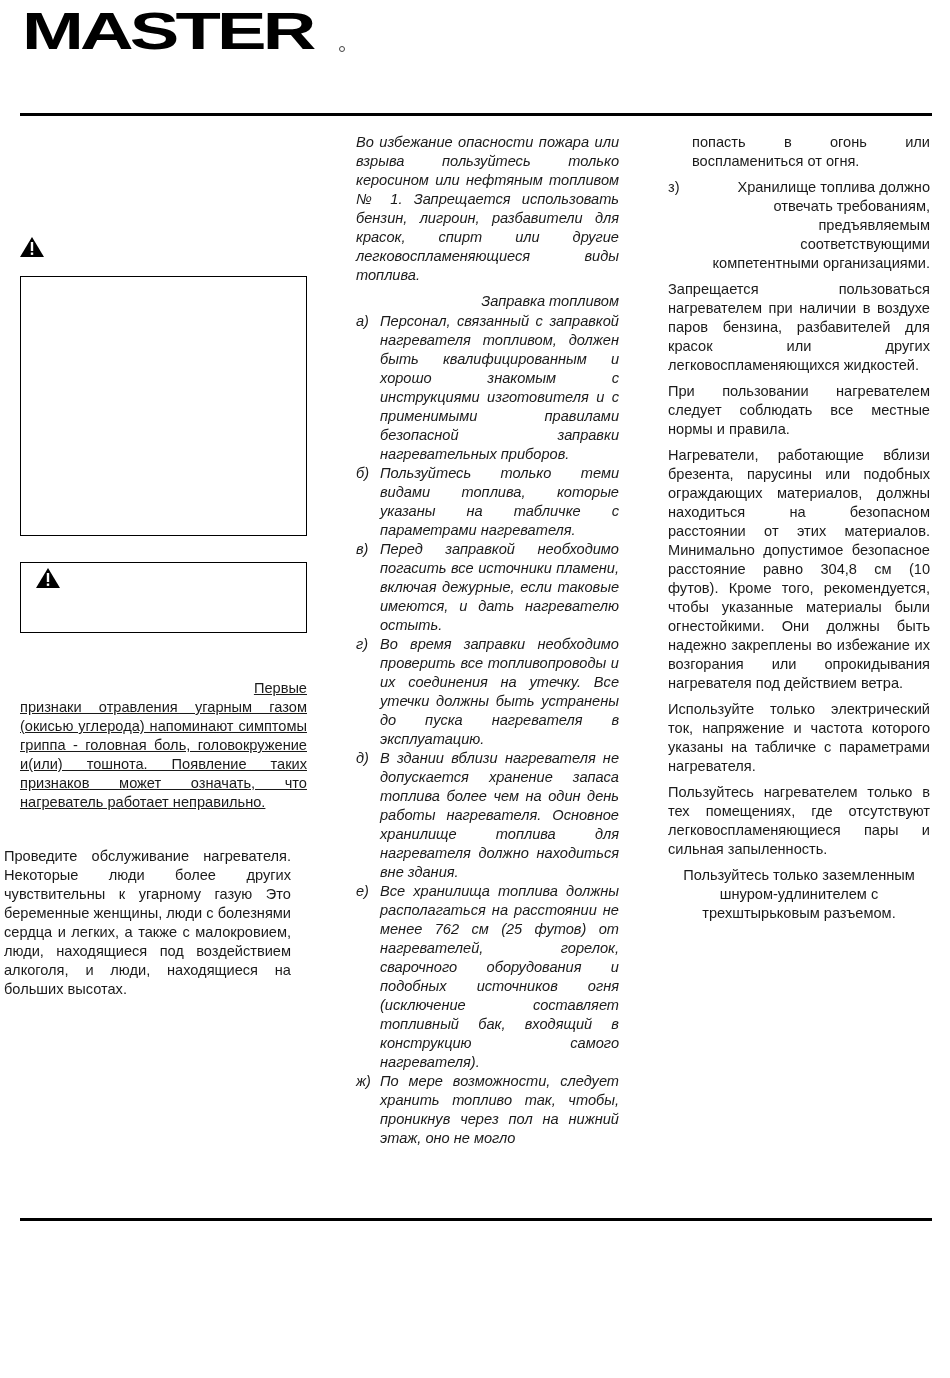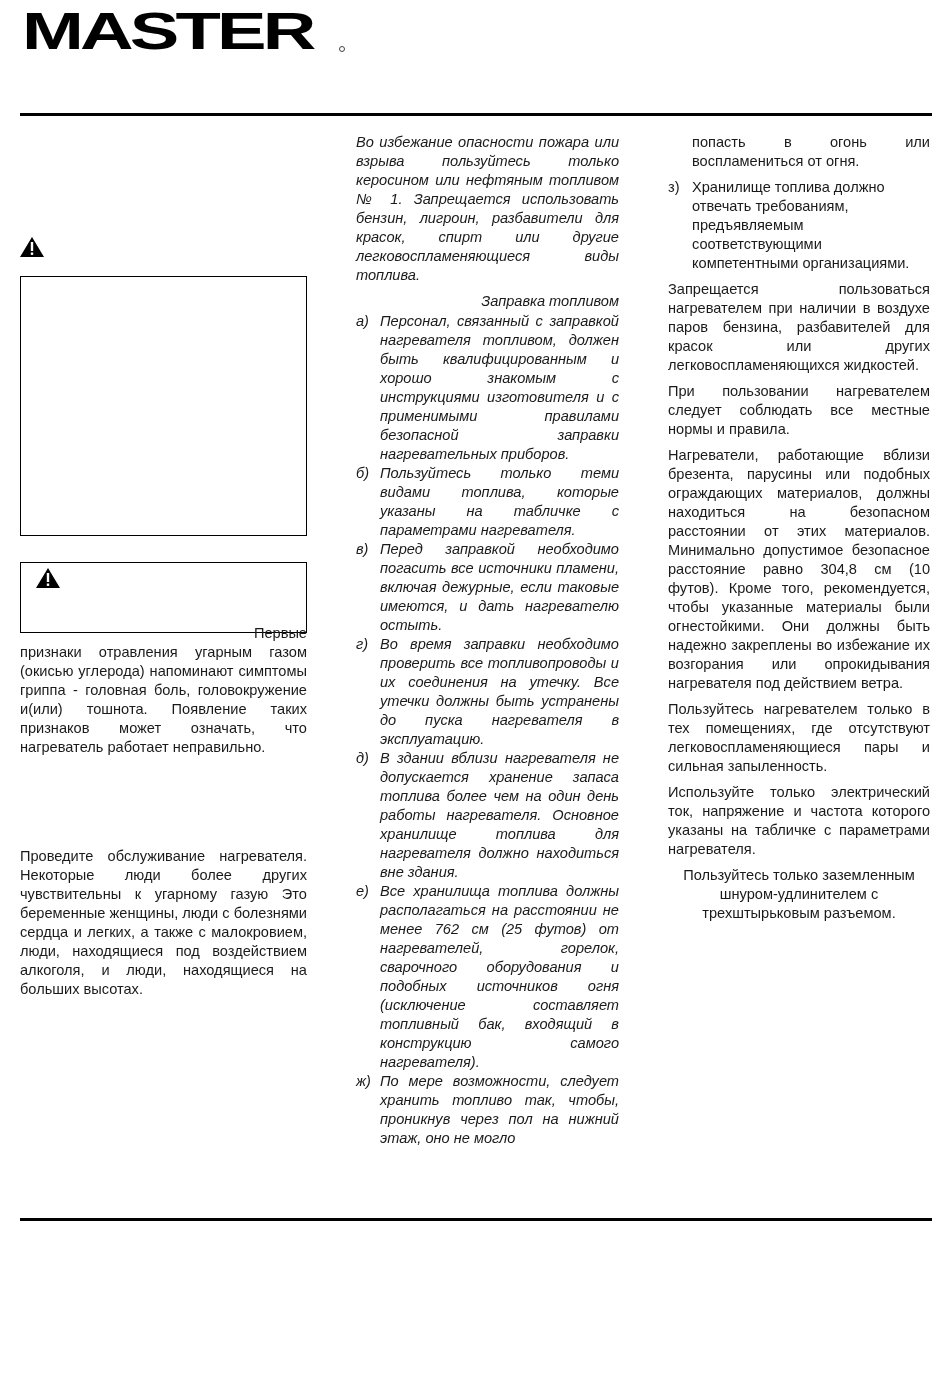--- a/index.html
+++ b/index.html
@@ -55,25 +55,25 @@
 <div class="box" style="left:20px; top:562px; width:287px; height:71px;">
   <div class="warn-icon" style="left:14px; top:4px;">
     <svg viewBox="0 0 26 22">
         <polygon points="13,1 25,21 1,21" fill="#000"></polygon>
         <rect x="11.8" y="6" width="2.4" height="9" fill="#fff"></rect>
         <rect x="11.8" y="16.5" width="2.4" height="2.4" fill="#fff"></rect>
       </svg>
   </div>
 </div>
 
-<div class="col" style="left:20px; top:624px; width:287px;">
+<div class="col" style="left:20px; top:679px; width:287px;text-decoration:underline;">
   <p class="right">Первые</p>
   <p>признаки отравления угарным газом (окисью углерода) напоминают симптомы гриппа - головная боль, головокружение и(или) тошнота. Появление таких признаков может означать, что нагреватель работает неправильно.</p>
 </div>
-<div class="col" style="left:20px; top:847px; width:287px;">
+<div class="col" style="left:4px; top:847px; width:287px;">
   <p>Проведите обслуживание нагревателя. Некоторые люди более других чувствительны к угарному газую Это беременные женщины, люди с болезнями сердца и легких, а также с малокровием, люди, находящиеся под воздействием алкоголя, и люди, находящиеся на больших высотах.</p>
 </div>
 
 <div class="col" style="left:356px; top:133px; width:263px;font-style:italic;">
   <p>Во избежание опасности пожара или взрыва пользуйтесь только керосином или нефтяным топливом № 1. Запрещается использовать бензин, лигроин, разбавители для красок, спирт или другие легковоспламеняющиеся виды топлива.</p>
   <p class="heading">Заправка топливом</p>
   <div class="item">
       <span class="mk">а)</span>
       <span class="tx">Персонал, связанный с заправкой нагревателя топливом, должен быть квалифицированным и хорошо знакомым с инструкциями изготовителя и с применимыми правилами безопасной заправки нагревательных приборов.</span>
     </div>
@@ -100,23 +100,23 @@
   <div class="item">
       <span class="mk">ж)</span>
       <span class="tx">По мере возможности, следует хранить топливо так, чтобы, проникнув через пол на нижний этаж, оно не могло</span>
     </div>
 </div>
 
 <div class="col" style="left:668px; top:133px; width:262px;">
   <p class="indent">попасть в огонь или воспламениться от огня.</p>
   <div class="item" style="margin-bottom:7px;">
       <span class="mk">з)</span>
-      <span class="tx" style="text-align:left;">Хранилище топлива должно отвечать требованиям, предъявляемым соответствующими компетентными организациями.</span>
+      <span class="tx" style="text-align:right;">Хранилище топлива должно отвечать требованиям, предъявляемым соответствующими компетентными организациями.</span>
     </div>
   <p>Запрещается пользоваться нагревателем при наличии в воздухе паров бензина, разбавителей для красок или других легковоспламеняющихся жидкостей.</p>
   <p>При пользовании нагревателем следует соблюдать все местные нормы и правила.</p>
   <p>Нагреватели, работающие вблизи брезента, парусины или подобных ограждающих материалов, должны находиться на безопасном расстоянии от этих материалов. Минимально допустимое безопасное расстояние равно 304,8 см (10 футов). Кроме того, рекомендуется, чтобы указанные материалы были огнестойкими. Они должны быть надежно закреплены во избежание их возгорания или опрокидывания нагревателя под действием ветра.</p>
+  <p>Используйте только электрический ток, напряжение и частота которого указаны на табличке с параметрами нагревателя.</p>
   <p>Пользуйтесь нагревателем только в тех помещениях, где отсутствуют легковоспламеняющиеся пары и сильная запыленность.</p>
-  <p>Используйте только электрический ток, напряжение и частота которого указаны на табличке с параметрами нагревателя.</p>
   <p style="text-align:center;">Пользуйтесь только заземленным шнуром-удлинителем с трехштырьковым разъемом.</p>
 </div>
 
 <div class="rule bottom"></div>
 
 </body></html>

